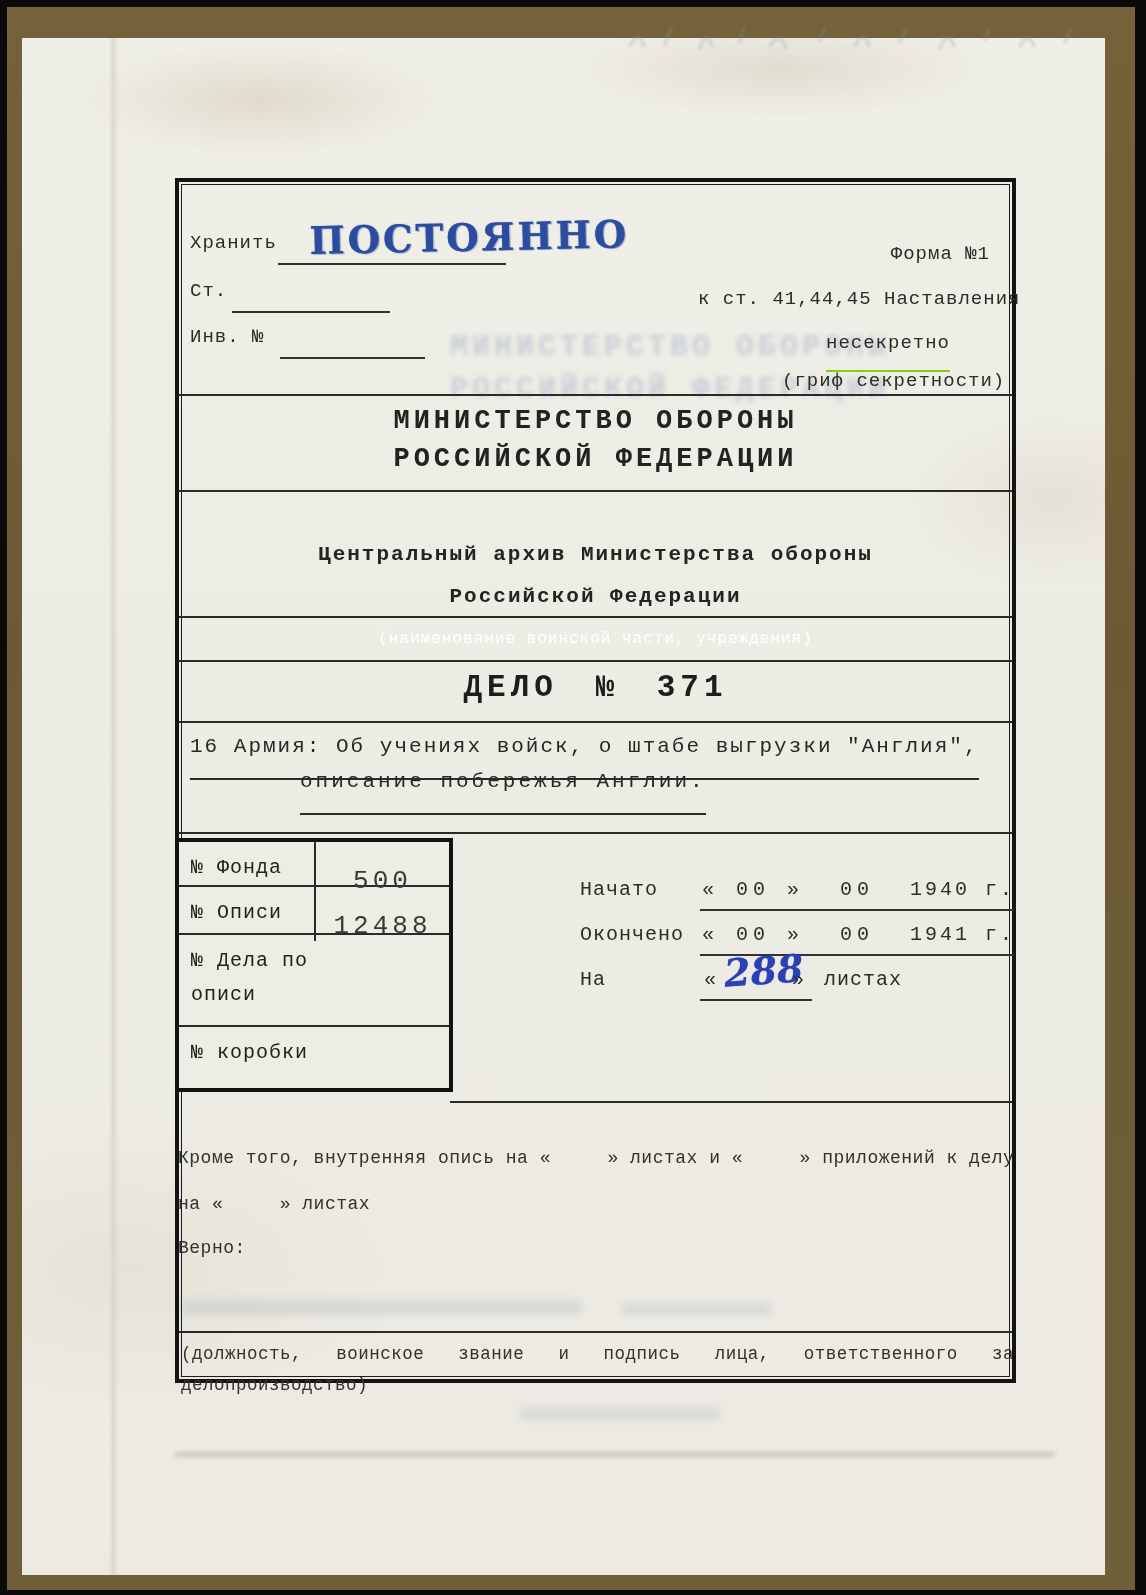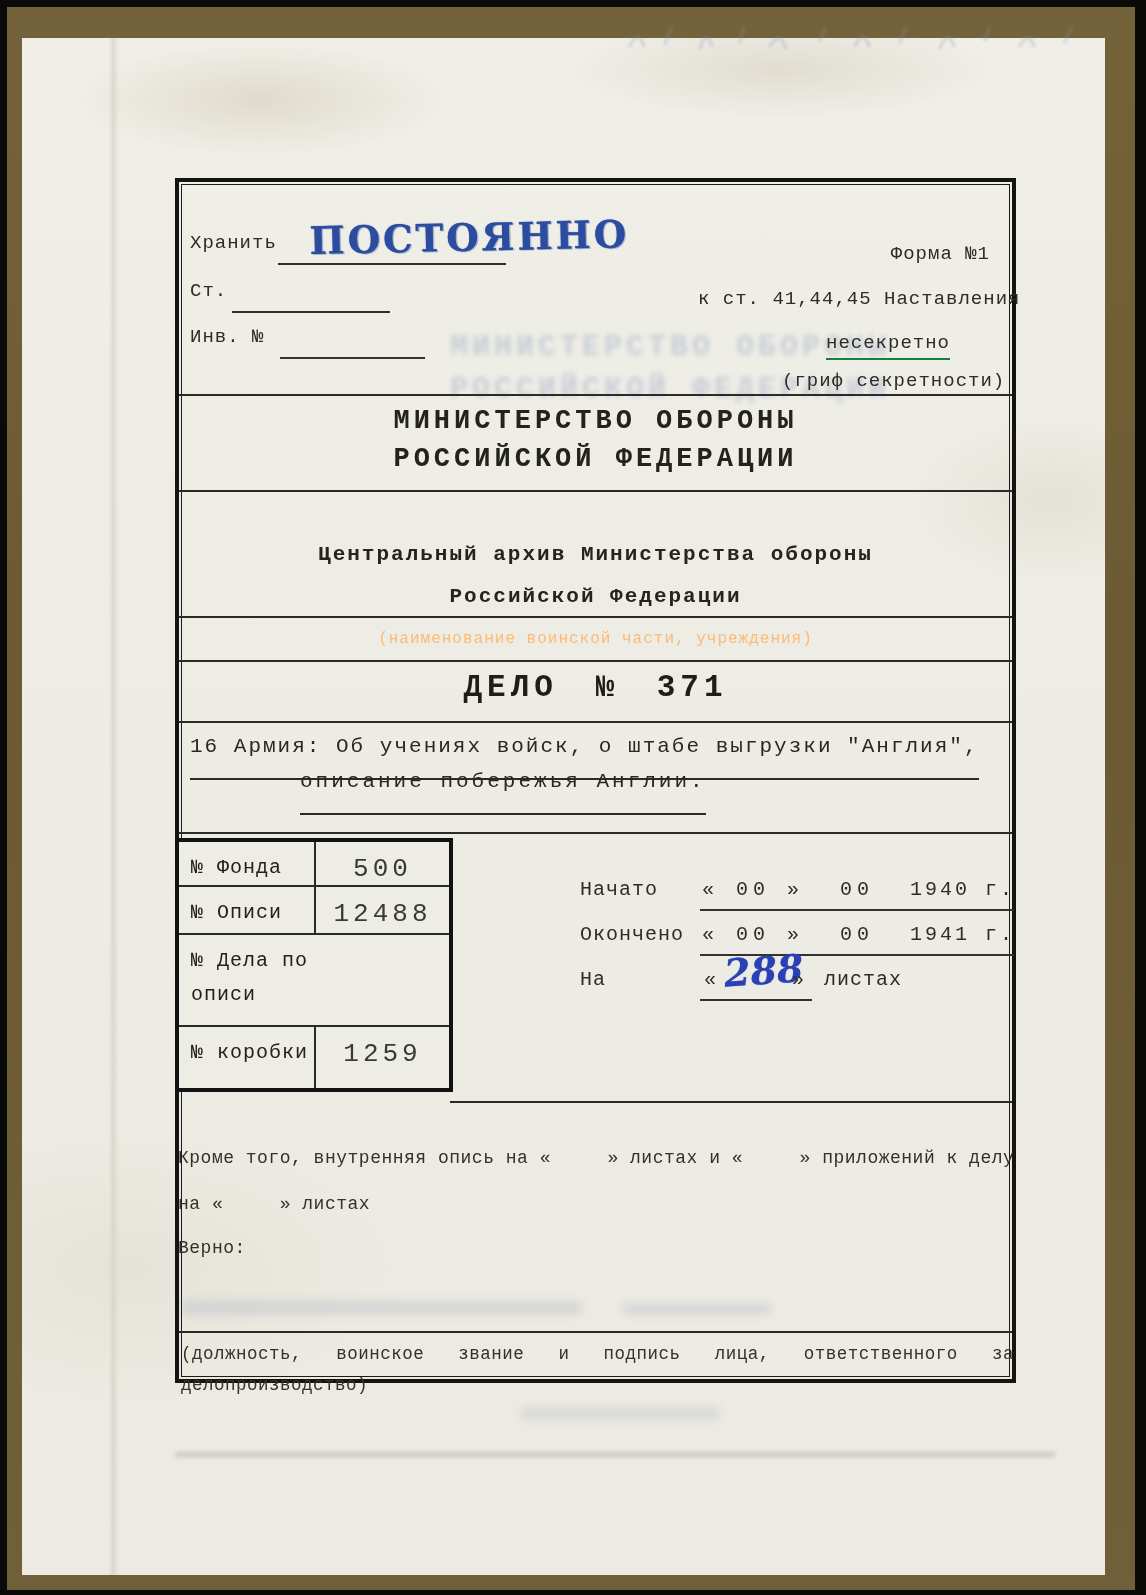--- a/index.html
+++ b/index.html
@@ -36,21 +36,21 @@
   .smudge{background:#8f968f;opacity:.38;filter:blur(2px);}
   
   .frame{
     left:175px;top:178px;width:841px;height:1205px;
     border:4px solid #141414;box-sizing:border-box;
   }
   .frame-inner{position:absolute;inset:2px;border:1px solid #1b1b18;}
   .hline{height:2px;background:#2b2a26;}
   .ul{height:2px;background:#33322c;}
   .t{font-size:19px;letter-spacing:1px;white-space:nowrap;}
-  .t-sm{font-size:16px;letter-spacing:1px;color:#fdba74;white-space:nowrap;}
+  .t-sm{font-size:16px;letter-spacing:1px;color:#ffffff;white-space:nowrap;}
   .stamp{
     font-family:"DejaVu Serif",serif;font-weight:bold;font-size:38px;
     color:#2b4c9f;letter-spacing:3px;white-space:nowrap;
     transform:rotate(-1.2deg) scaleX(.98);transform-origin:left bottom;
     text-shadow:0 0 1px rgba(43,76,159,.85),1.5px 1px 0 rgba(43,76,159,.30);
   }
   .center-block{left:179px;width:833px;text-align:center;white-space:nowrap;}
   .ministry{font-weight:bold;font-size:27px;letter-spacing:4px;color:#23221e;}
   .archive{font-weight:bold;font-size:21px;letter-spacing:2px;color:#26241f;font-family:Liberation Mono, monospace;}
   .delo{font-weight:bold;font-size:31px;letter-spacing:5px;word-spacing:14px;color:#1e1d19;}
@@ -64,36 +64,36 @@
     border:4px solid #121212;background:#edece5;z-index:5;
     display:flex;flex-direction:column;
   }
   .reg-row{display:grid;grid-template-columns:135px 1fr;border-bottom:2px solid #2a2a26;}
   .reg-row:last-child{border-bottom:none;flex:1;}
   .reg-label{
     padding:9px 2px 0 12px;font-weight:normal;font-size:20px;line-height:1.7;
     color:#23221d;letter-spacing:1px;
   }
   .reg-value{
-    border-left:2px solid #2a2a26;text-align:center;padding-top:12px;
+    border-left:2px solid #2a2a26;text-align:center;padding-top:24px;
     font-size:26px;letter-spacing:4px;color:#3a3a34;
   }
   .dates-label{font-size:20px;letter-spacing:1px;white-space:nowrap;}
   .dates-val{font-size:20px;letter-spacing:5px;white-space:nowrap;}
   .hand{
     font-family:"DejaVu Serif",serif;font-style:italic;font-weight:bold;
     font-size:38px;color:#2a41b5;transform:rotate(-4deg);white-space:nowrap;
     text-shadow:0 0 1px rgba(42,65,181,.6);
   }
   .addendum{font-size:18px;letter-spacing:.5px;white-space:pre;color:#33312b;}
   .sig-caption{
     font-size:17.5px;line-height:1.75;text-align:justify;color:#33312b;
     letter-spacing:.5px;
   }
-  .nesekretno{border-bottom:2px solid #15803d;padding-bottom:4px;}
+  .nesekretno{border-bottom:2px solid #84cc16;padding-bottom:16px;}
 </style>
 </head>
 <body>
 
 <div class="abs mat"></div>
 <div class="abs paper"></div>
 
 <svg class="abs" style="left:620px;top:16px;width:490px;height:55px;opacity:.30;filter:blur(1.5px);" viewBox="0 0 490 55">
   <path d="M10 30 q8 -18 14 0 M45 28 l6 -16 M80 32 q6 -20 12 -2 M120 26 l4 -14 M150 30 q10 -16 16 2 M200 24 l5 -12 M235 30 q8 -18 14 0 M280 26 l6 -14 M320 32 q8 -20 14 -2 M365 24 l4 -12 M400 30 q8 -16 14 0 M445 26 l6 -14" stroke="#8496bb" stroke-width="3" fill="none" stroke-linecap="round"></path>
 </svg>
@@ -151,21 +151,20 @@
   </div>
   <div class="reg-row" style="height:46px;">
     <div class="reg-label">№ Описи</div>
     <div class="reg-value">12488</div>
   </div>
   <div class="reg-row" style="height:90px;">
     <div class="reg-label" style="white-space:normal;">№ Дела по описи</div>
   </div>
   <div class="reg-row">
     <div class="reg-label">№ коробки</div>
-    <div class="reg-value">1259</div>
   </div>
 </div>
 
 <div class="abs dates-label" style="left:580px;top:878px;">Начато</div>
 <div class="abs dates-val" style="left:702px;top:878px;">« 00 »</div>
 <div class="abs dates-val" style="left:840px;top:878px;">00</div>
 <div class="abs dates-val" style="left:910px;top:878px;letter-spacing:3px;">1940 г.</div>
 <div class="abs ul" style="left:700px;top:909px;width:314px;"></div>
 
 <div class="abs dates-label" style="left:580px;top:923px;">Окончено</div>

